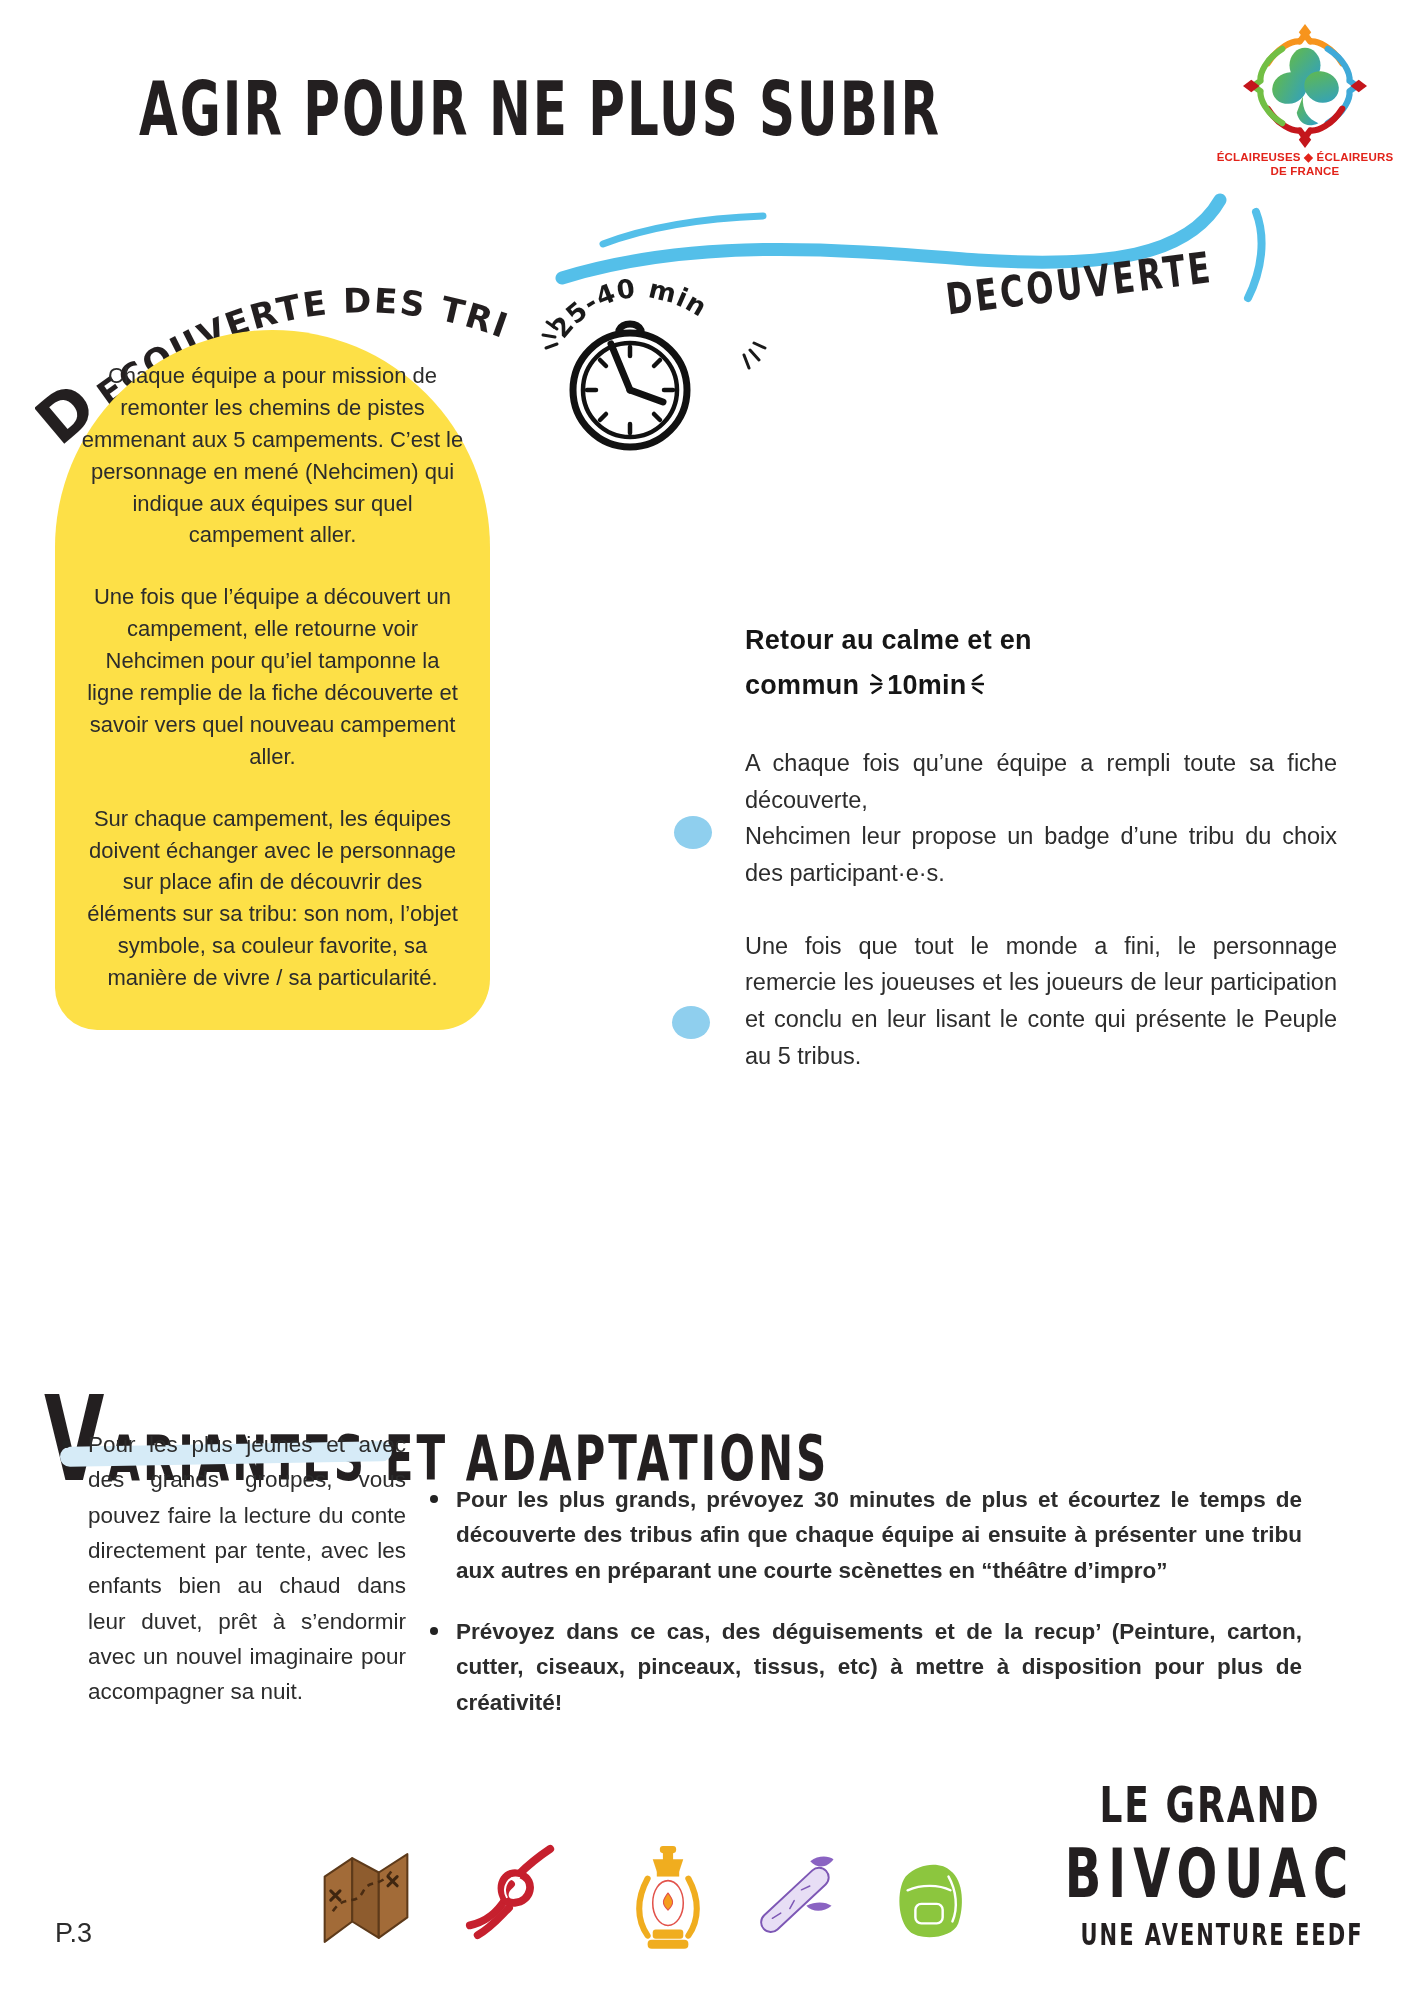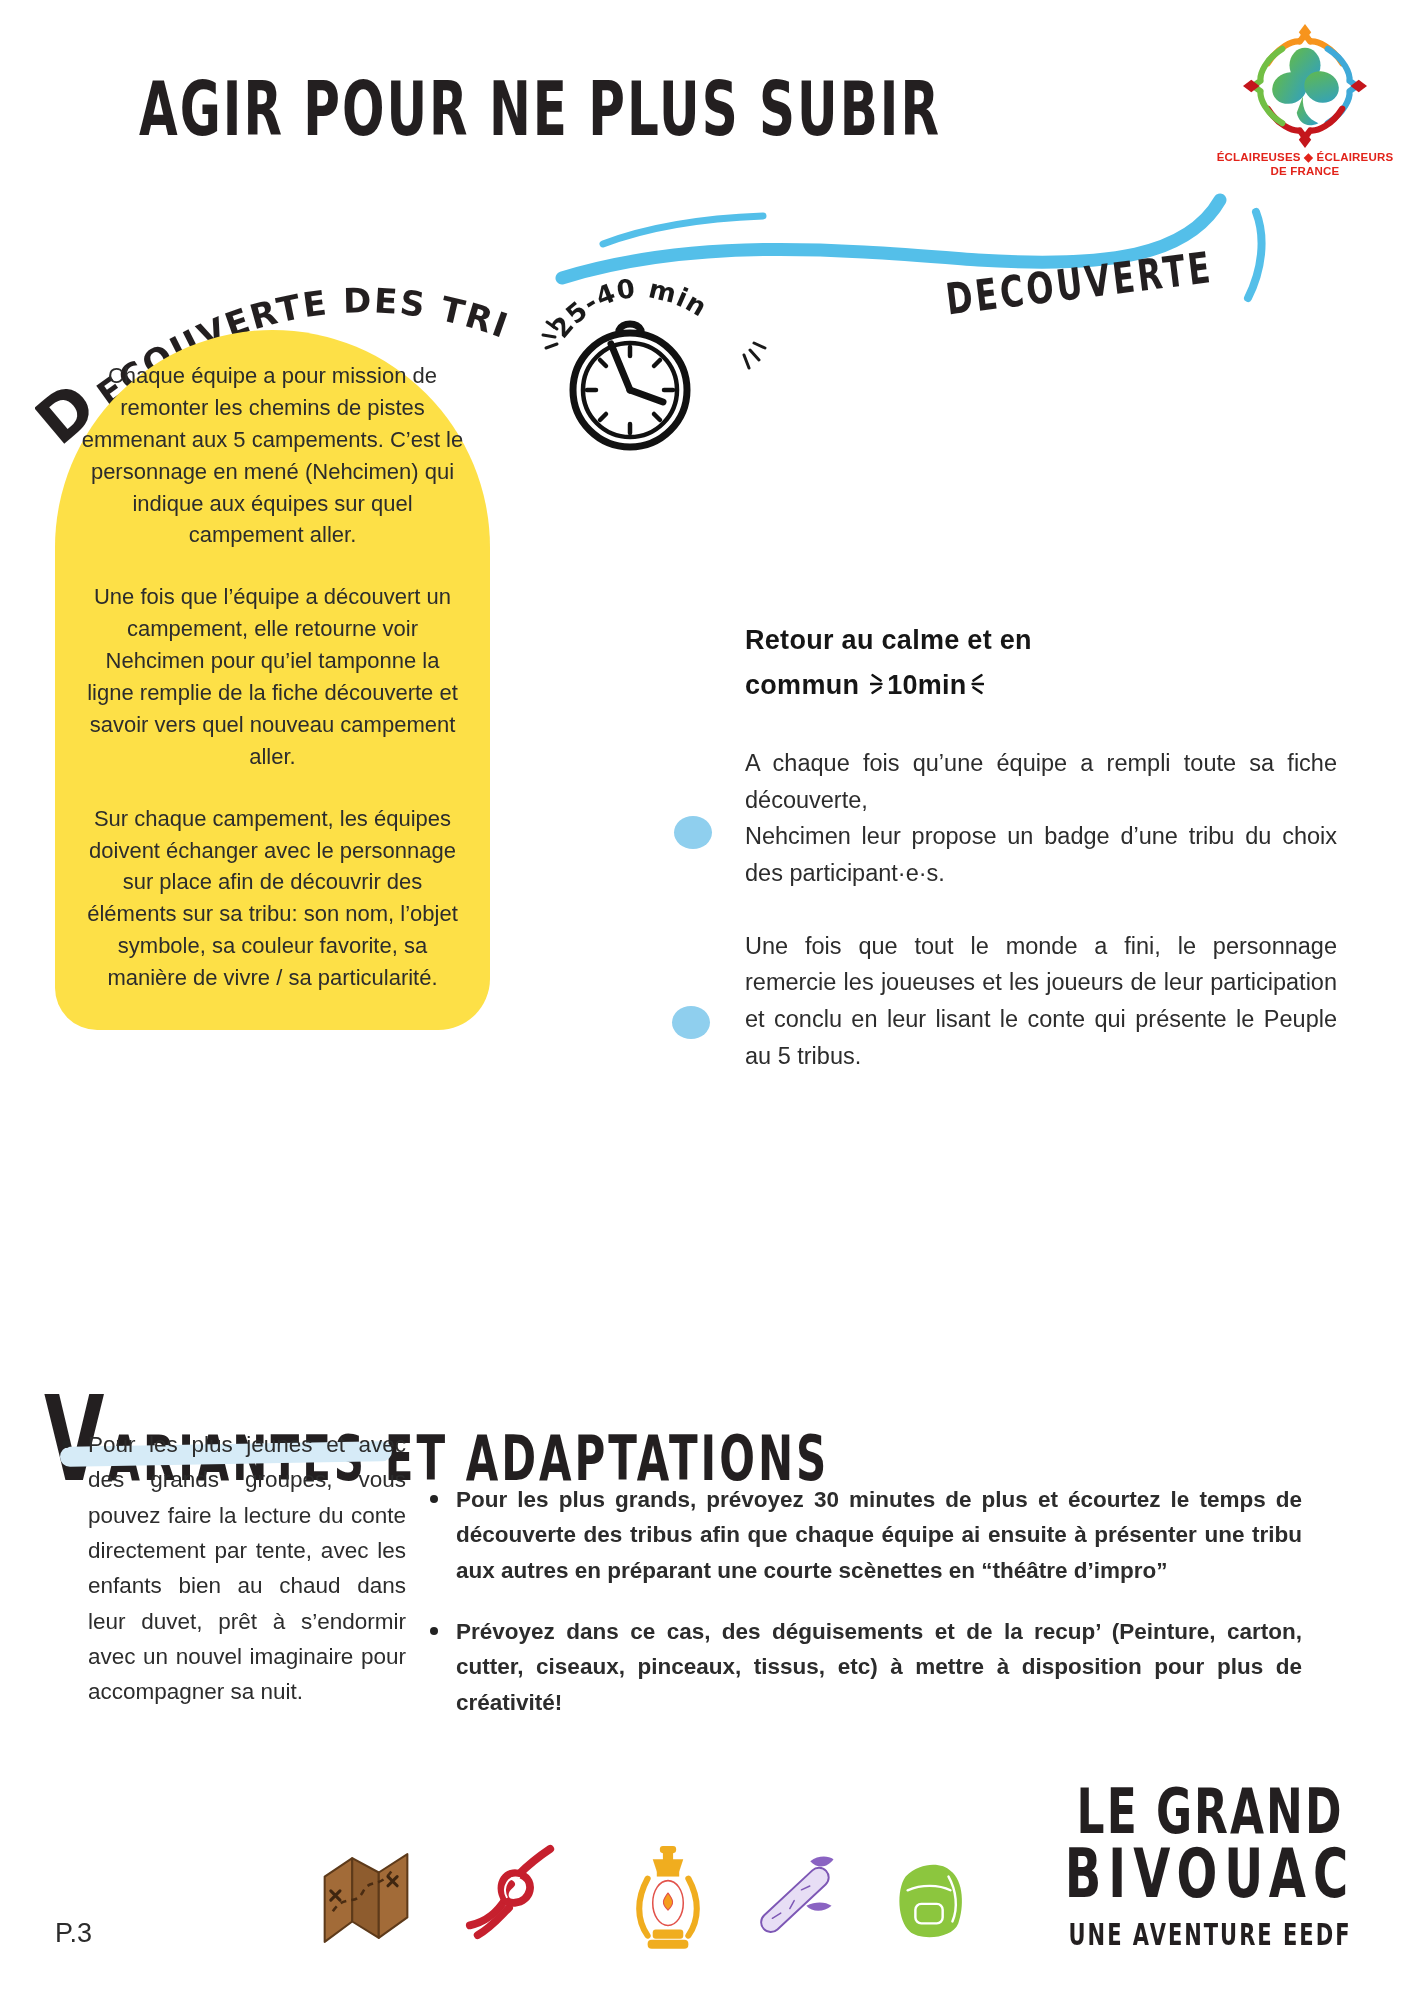--- a/index.html
+++ b/index.html
@@ -52,23 +52,23 @@
                background:#222;}
 
   .icons-row svg{position:absolute;}
   .icon-map{left:318px;top:1848px;}
   .icon-knot{left:462px;top:1842px;}
   .icon-lantern{left:632px;top:1846px;}
   .icon-branch{left:756px;top:1854px;}
   .icon-backpack{left:892px;top:1856px;}
 
   .brand{position:absolute;left:1035px;top:1776px;width:350px;height:200px;text-align:center;}
-  .brand-l1{position:absolute;left:0;top:0;width:100%;font-size:44px;letter-spacing:2px;}
+  .brand-l1{position:absolute;left:0;top:0;width:100%;font-size:36px;letter-spacing:2px;}
   .brand-l2{position:absolute;left:0;top:58px;width:100%;font-size:48px;letter-spacing:7px;}
-  .brand-l3{position:absolute;left:0;top:142px;width:100%;font-size:21px;letter-spacing:2px;}
+  .brand-l3{position:absolute;left:12px;top:142px;width:100%;font-size:21px;letter-spacing:2px;}
   .brand .tall{transform:scaleY(1.4);}
 
   .pagenum{position:absolute;left:55px;top:1918px;font-size:27px;color:#2c2c2c;}
 </style>
 </head>
 <body>
 
 <div class="page">
 
   <div class="title hand">

